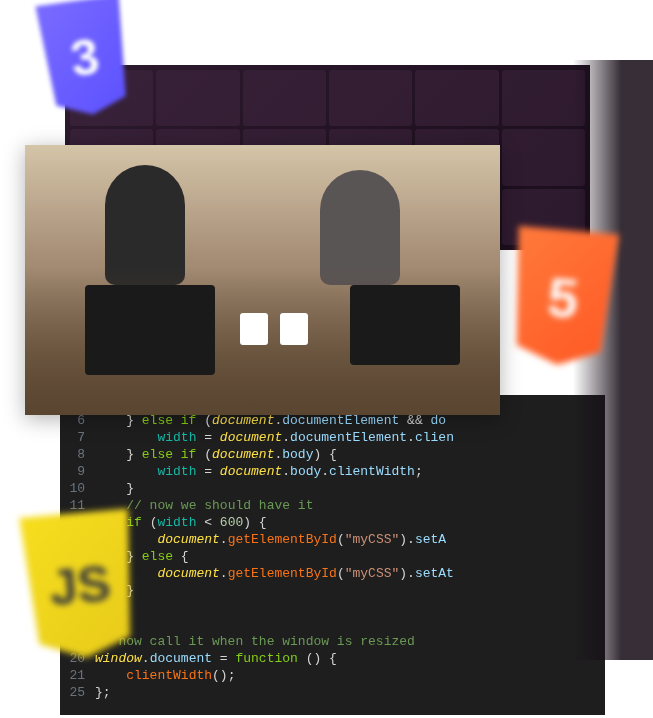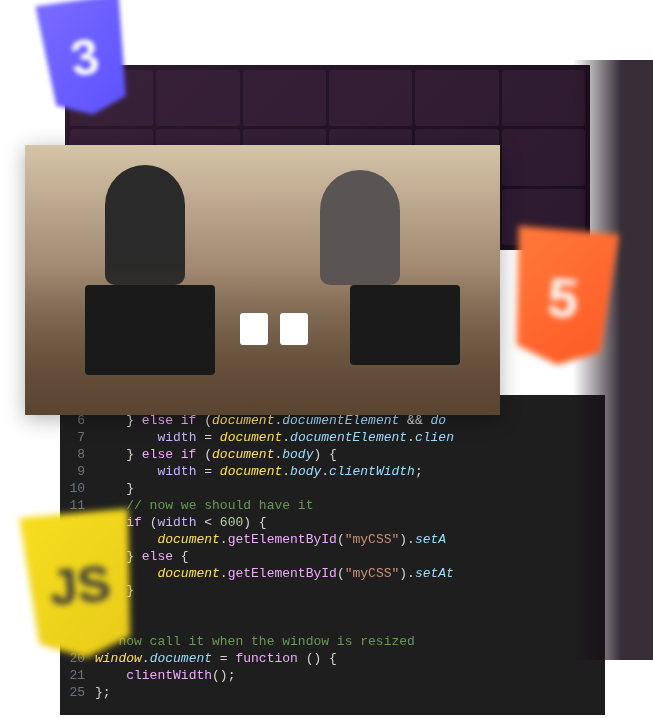--- a/index.html
+++ b/index.html
@@ -215,25 +215,25 @@
       text-align: right;
       padding-right: 10px;
       color: #6a737d;
       user-select: none;
       flex-shrink: 0;
     }
     .code-content {
       white-space: pre;
       color: #d4d4d4;
     }
-    .kw-control { color: #f0abfc; }
-    .kw-var { color: #c4b5fd; }
-    .kw-func { color: #f0abfc; font-family: Liberation Mono, monospace; }
+    .kw-control { color: #84cc16; }
+    .kw-var { color: #14b8a6; }
+    .kw-func { color: #f97316; font-family: Liberation Mono, monospace; }
     .kw-obj { color: #fde047; font-style: italic; }
-    .kw-prop { color: #9cdcfe; font-style: italic; }
+    .kw-prop { color: #9cdcfe; }
     .kw-str { color: #ce9178; }
     .kw-num { color: #b5cea8; }
     .kw-comment { color: #6a9955; }
     .kw-punct { color: #d4d4d4; }
     .kw-op { color: #d4d4d4; }
 
     
     .right-shadow {
       position: absolute;
       top: 60px;

